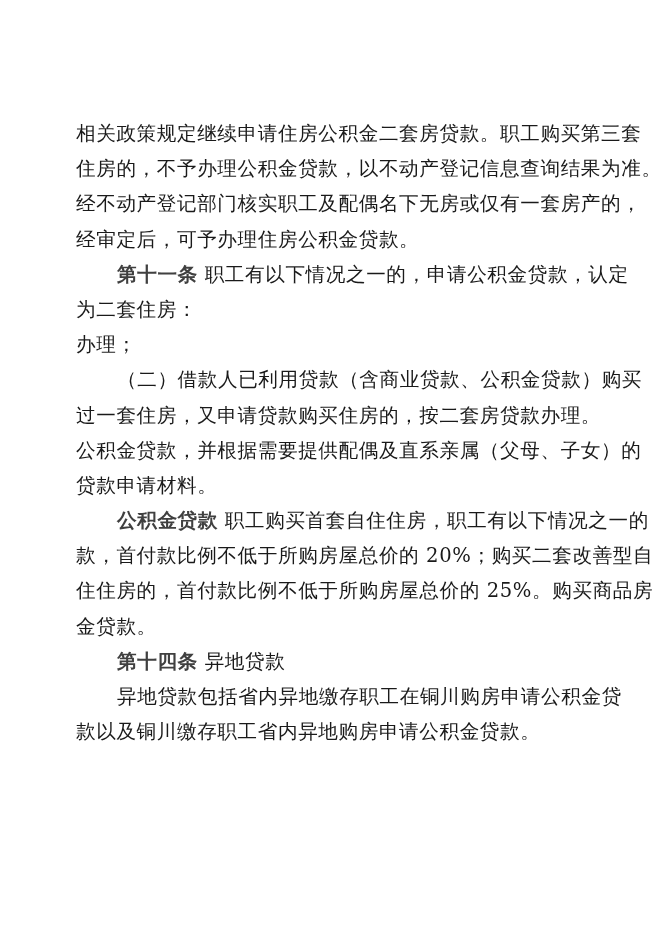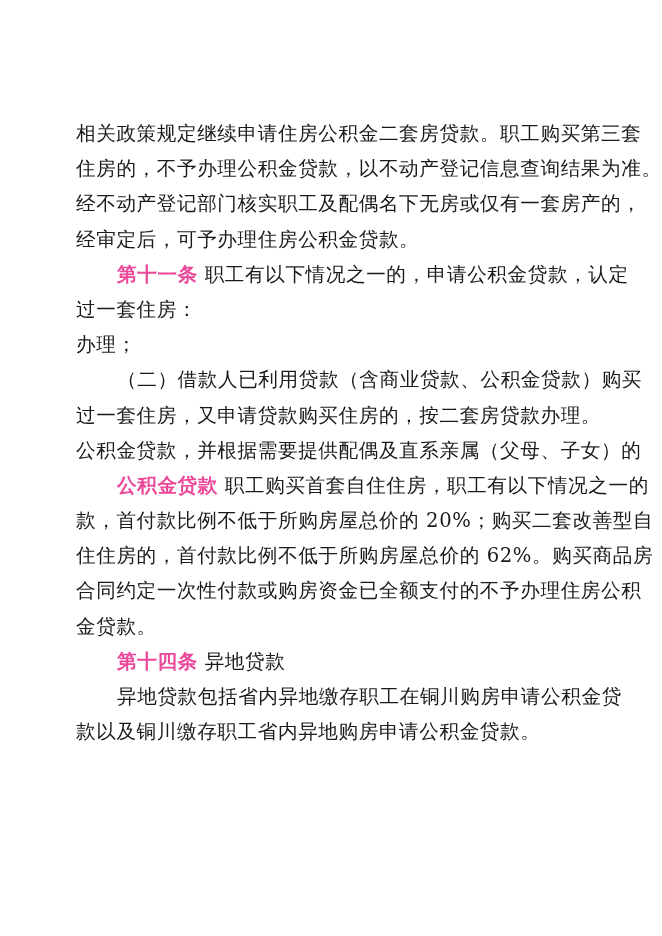--- a/index.html
+++ b/index.html
@@ -24,64 +24,64 @@
   .line {
     height: 35.2px;
     line-height: 35.2px;
     font-size: 19.6px;
     white-space: nowrap;
     letter-spacing: 0.6px;
   }
   .indent { padding-left: 41px; }
   .bold {
     font-weight: bold;
-    color: #ec4899;
+    color: #404040;
   }
 </style>
 </head>
 <body>
 
 <div class="page">
 
   <div>
     <div class="line">相关政策规定继续申请住房公积金二套房贷款。职工购买第三套</div>
     <div class="line">住房的，不予办理公积金贷款，以不动产登记信息查询结果为准。</div>
     <div class="line">经不动产登记部门核实职工及配偶名下无房或仅有一套房产的，</div>
     <div class="line">经审定后，可予办理住房公积金贷款。</div>
   </div>
 
   <div>
     <div class="line indent">
       <span class="bold">第十一条</span>
       <span>职工有以下情况之一的，申请公积金贷款，认定</span>
     </div>
-    <div class="line">过一套住房：</div>
+    <div class="line">为二套住房：</div>
   </div>
 
   <div>
     <div class="line">办理；</div>
   </div>
 
   <div>
     <div class="line indent">（二）借款人已利用贷款（含商业贷款、公积金贷款）购买</div>
     <div class="line">过一套住房，又申请贷款购买住房的，按二套房贷款办理。</div>
   </div>
 
   <div>
     <div class="line">公积金贷款，并根据需要提供配偶及直系亲属（父母、子女）的</div>
+    <div class="line">贷款申请材料。</div>
   </div>
 
   <div>
     <div class="line indent">
       <span class="bold">公积金贷款</span>
       <span>职工购买首套自住住房，职工有以下情况之一的</span>
     </div>
     <div class="line">款，首付款比例不低于所购房屋总价的 20%；购买二套改善型自</div>
-    <div class="line">住住房的，首付款比例不低于所购房屋总价的 62%。购买商品房</div>
-    <div class="line">合同约定一次性付款或购房资金已全额支付的不予办理住房公积</div>
+    <div class="line">住住房的，首付款比例不低于所购房屋总价的 25%。购买商品房</div>
     <div class="line">金贷款。</div>
   </div>
 
   <div>
     <div class="line indent">
       <span class="bold">第十四条</span>
       <span>异地贷款</span>
     </div>
   </div>
 

